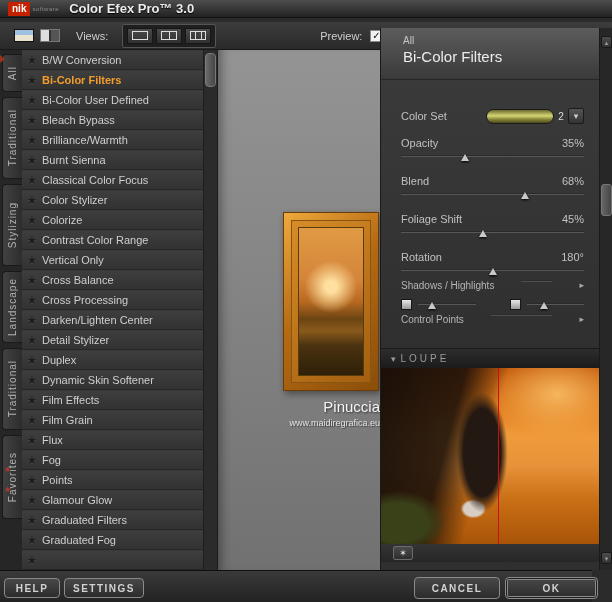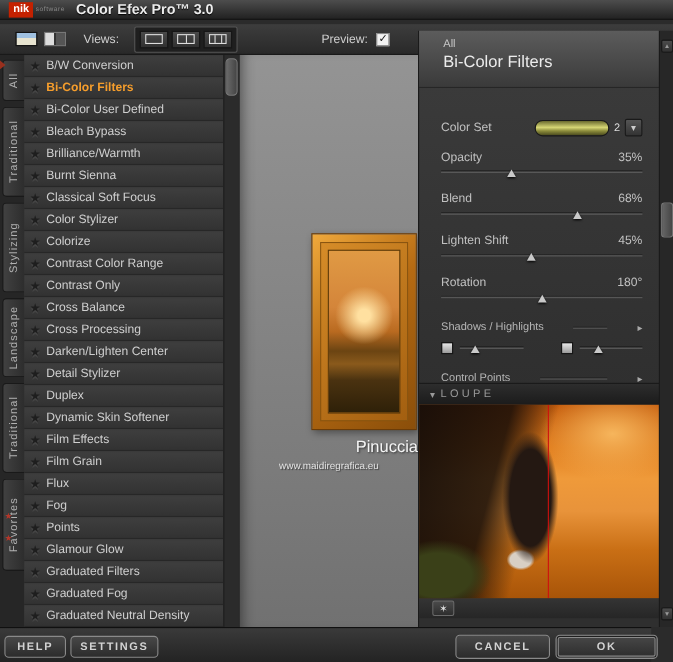--- a/index.html
+++ b/index.html
@@ -27,21 +27,21 @@
     background:linear-gradient(90deg,#ddd 0 45%,#333 45% 55%,#555 55% 100%);}
   .views-label,.preview-label{color:#cfcfcf;font-size:11px;margin-left:16px;}
   .viewgroup{display:flex;gap:3px;margin-left:14px;background:#1f1f1f;
     border:1px solid #555;padding:3px 4px;border-radius:2px;}
   .viewbtn{width:26px;height:16px;background:linear-gradient(#4a4a4a,#303030);
     border:1px solid #161616;display:flex;align-items:center;justify-content:center;cursor:pointer;}
   .vrect{width:16px;height:9px;border:1px solid #ddd;position:relative;}
   .vrect.s1::after{content:"";position:absolute;left:7px;top:0;bottom:0;width:1px;background:#ddd;}
   .vrect.s2::after{content:"";position:absolute;left:4px;top:0;bottom:0;width:1px;background:#ddd;}
   .vrect.s2::before{content:"";position:absolute;left:10px;top:0;bottom:0;width:1px;background:#ddd;}
-  .preview-label{margin-left:76px;}
+  .preview-label{margin-left:104px;}
   .checkbox{width:12px;height:12px;background:#f2f2f2;border:1px solid #888;
     margin-left:8px;display:flex;align-items:center;justify-content:center;
     font-size:10px;color:#111;line-height:10px;cursor:pointer;}
 
   
   .sidestrip{position:absolute;left:0;top:50px;width:22px;height:520px;background:#262626;}
   .tabs{position:absolute;inset:0;padding-top:4px;}
   .tab{width:20px;margin:0 0 5px 2px;border:1px solid #191919;border-right:none;
     border-radius:4px 0 0 4px;background:linear-gradient(90deg,#414141,#2d2d2d);
     display:flex;align-items:center;justify-content:center;cursor:pointer;}
@@ -84,21 +84,21 @@
     background:linear-gradient(135deg,#f0a93c,#b56a12 45%,#8a4e0a);
     box-shadow:2px 3px 7px rgba(0,0,0,.4);}
   .thumbinner{width:100%;height:100%;border:1px solid #8a5510;padding:6px;
     background:linear-gradient(135deg,#d68c28,#a35f10);}
   .thumbimg{width:100%;height:100%;border:1px solid #5c3a0a;
     background:
       radial-gradient(circle at 50% 40%, #ffe0a0 0 6%, rgba(255,224,160,0) 28%),
       linear-gradient(180deg,#e09a44 0%,#d4853a 35%,#b96a20 50%,#6b4412 62%,#8a5a1c 70%,#4a3210 80%,#2e2008 100%);}
   .wm1{position:absolute;left:0;right:0;top:348px;text-align:right;color:#f5f5f5;
     font-size:15px;text-shadow:1px 1px 2px rgba(0,0,0,.6);}
-  .wm2{position:absolute;left:0;right:0;top:368px;text-align:center;color:#e4e4e4;
+  .wm2{position:absolute;left:0;right:0;top:368px;text-align:right;color:#e4e4e4;
     font-size:9px;text-shadow:1px 1px 1px rgba(0,0,0,.5);}
 
   
   .rpanel{position:absolute;left:380px;top:28px;width:220px;height:542px;
     background:linear-gradient(#3c3c3c,#2f2f2f 60%);border-left:1px solid #1a1a1a;}
   .rheader{height:52px;background:linear-gradient(#5c5c5c,#3a3a3a);
     padding:7px 0 0 22px;border-bottom:1px solid #262626;}
   .rheader .grp{font-size:10px;color:#c8c8c8;}
   .rheader .ttl{font-size:15px;color:#ececec;margin-top:2px;}
   .controls{padding:0 16px 0 20px;}
@@ -111,21 +111,21 @@
     background:linear-gradient(#555,#333);color:#ccc;font-size:9px;line-height:14px;
     text-align:center;cursor:pointer;}
   .srow{margin-top:13px;}
   .shead{display:flex;justify-content:space-between;font-size:11px;color:#c0c0c0;}
   .strack{position:relative;height:10px;margin-top:3px;cursor:pointer;}
   .sline{position:absolute;left:0;right:0;top:3px;height:2px;
     background:linear-gradient(#151515,#6e6e6e);}
   .sthumb{position:absolute;top:2px;width:0;height:0;margin-left:-4px;
     border-left:4px solid transparent;border-right:4px solid transparent;
     border-bottom:7px solid #c9c9c9;filter:drop-shadow(0 1px 1px #000);cursor:pointer;}
-  .sectionhead{display:flex;align-items:center;margin-top:16px;gap:22px;}
+  .sectionhead{display:flex;margin-top:4px;gap:22px;}
   .sectionhead .txt{font-size:10px;color:#b5b5b5;white-space:nowrap;}
   .hline{flex:1;height:2px;margin:0 5px;background:linear-gradient(#1c1c1c,#5e5e5e);}
   .secarrow{font-size:9px;color:#aaa;cursor:pointer;}
   .minirow{display:flex;align-items:center;gap:34px;margin-top:8px;}
   .mini{display:flex;align-items:center;flex:1;}
   .minibox{width:11px;height:11px;border:1px solid #161616;
     background:linear-gradient(#e8e8e8,#9a9a9a);margin-right:6px;cursor:pointer;}
   .minitrack{position:relative;flex:1;height:10px;cursor:pointer;}
 
   
@@ -252,37 +252,37 @@
         <div class="frow">
           <span class="fstar">★</span>
           <span class="flabel">Brilliance/Warmth</span>
         </div>
         <div class="frow">
           <span class="fstar">★</span>
           <span class="flabel">Burnt Sienna</span>
         </div>
         <div class="frow">
           <span class="fstar">★</span>
-          <span class="flabel">Classical Soft Focus</span>
+          <span class="flabel">Classical Color Focus</span>
         </div>
         <div class="frow">
           <span class="fstar">★</span>
           <span class="flabel">Color Stylizer</span>
         </div>
         <div class="frow">
           <span class="fstar">★</span>
           <span class="flabel">Colorize</span>
         </div>
         <div class="frow">
           <span class="fstar">★</span>
           <span class="flabel">Contrast Color Range</span>
         </div>
         <div class="frow">
           <span class="fstar">★</span>
-          <span class="flabel">Contrast Only</span>
+          <span class="flabel">Vertical Only</span>
         </div>
         <div class="frow">
           <span class="fstar">★</span>
           <span class="flabel">Cross Balance</span>
         </div>
         <div class="frow">
           <span class="fstar">★</span>
           <span class="flabel">Cross Processing</span>
         </div>
         <div class="frow">
@@ -328,21 +328,20 @@
         <div class="frow">
           <span class="fstar">★</span>
           <span class="flabel">Graduated Filters</span>
         </div>
         <div class="frow">
           <span class="fstar">★</span>
           <span class="flabel">Graduated Fog</span>
         </div>
         <div class="frow">
           <span class="fstar">★</span>
-          <span class="flabel">Graduated Neutral Density</span>
         </div>
       </div>
     <div class="lscroll">
       <div class="lthumb"></div>
     </div>
   </div>
 
   <div class="previewarea">
     <div class="thumbframe">
       <div class="thumbinner">
@@ -385,21 +384,21 @@
               <span class="slabel">Blend</span>
               <span class="svalue">68%</span>
             </div>
             <div class="strack">
               <div class="sline"></div>
               <div class="sthumb" style="left: 68%;"></div>
             </div>
           </div>
           <div class="srow">
             <div class="shead">
-              <span class="slabel">Lighten Shift</span>
+              <span class="slabel">Foliage Shift</span>
               <span class="svalue">45%</span>
             </div>
             <div class="strack">
               <div class="sline"></div>
               <div class="sthumb" style="left: 45%;"></div>
             </div>
           </div>
           <div class="srow">
             <div class="shead">
               <span class="slabel">Rotation</span>

